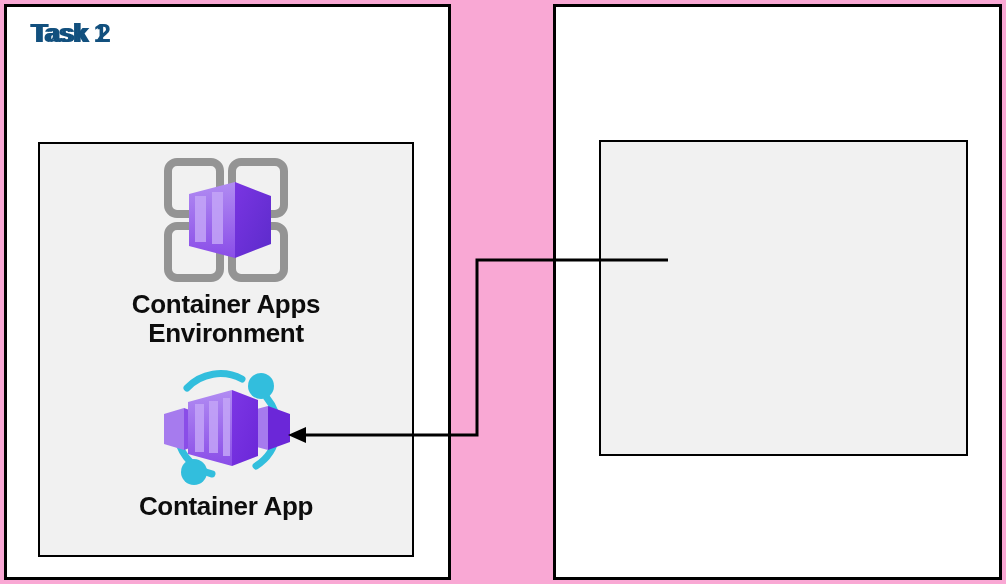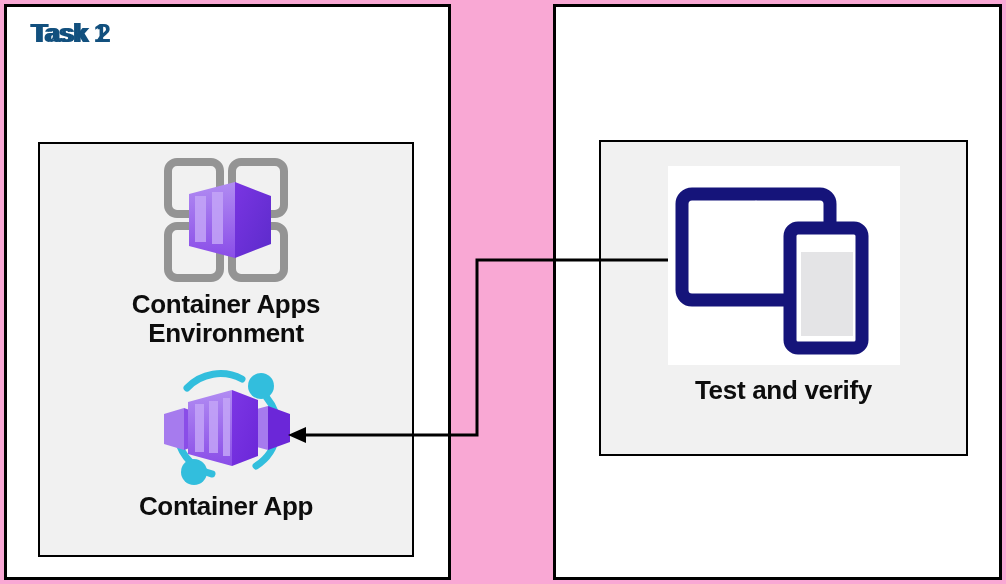--- a/index.html
+++ b/index.html
@@ -202,34 +202,19 @@
     <div class="node-caption">Container Apps
 Environment</div>
   </div>
 
   <div class="task-panel" id="task2-panel"></div>
 
   <div class="task-title" id="task2-title">Task 2</div>
 
   <div class="inner-box" id="task2-inner"></div>
 
-  <div class="node" id="device-node">
-    <div id="device-white-panel">
-      <svg viewBox="0 0 232 199" width="232" height="199">
-
-        <rect x="14" y="28" width="148" height="106" rx="10" fill="none" stroke="#15147A" stroke-width="13"></rect>
-        <circle cx="88" cy="38" r="3.2" fill="#ffffff"></circle>
-        <rect x="70" y="120" width="36" height="7" rx="3.5" fill="#ffffff"></rect>
-
-        <rect x="122" y="62" width="72" height="120" rx="8" fill="#ffffff" stroke="#15147A" stroke-width="13"></rect>
-        <rect x="139" y="78" width="22" height="6" rx="3" fill="#ffffff"></rect>
-        <rect x="133" y="86" width="52" height="84" fill="#E4E4E6"></rect>
-      </svg>
-    </div>
-    <div id="device-caption">Test and verify</div>
-  </div>
 
   <svg id="connector">
     <path d="M 668 260 L 477 260 L 477 435 L 300 435" fill="none" stroke="#000000" stroke-width="3"></path>
     <path d="M 288 435 L 306 427 L 306 443 Z" fill="#000000"></path>
   </svg>
 
 </div>
 
 </body></html>

